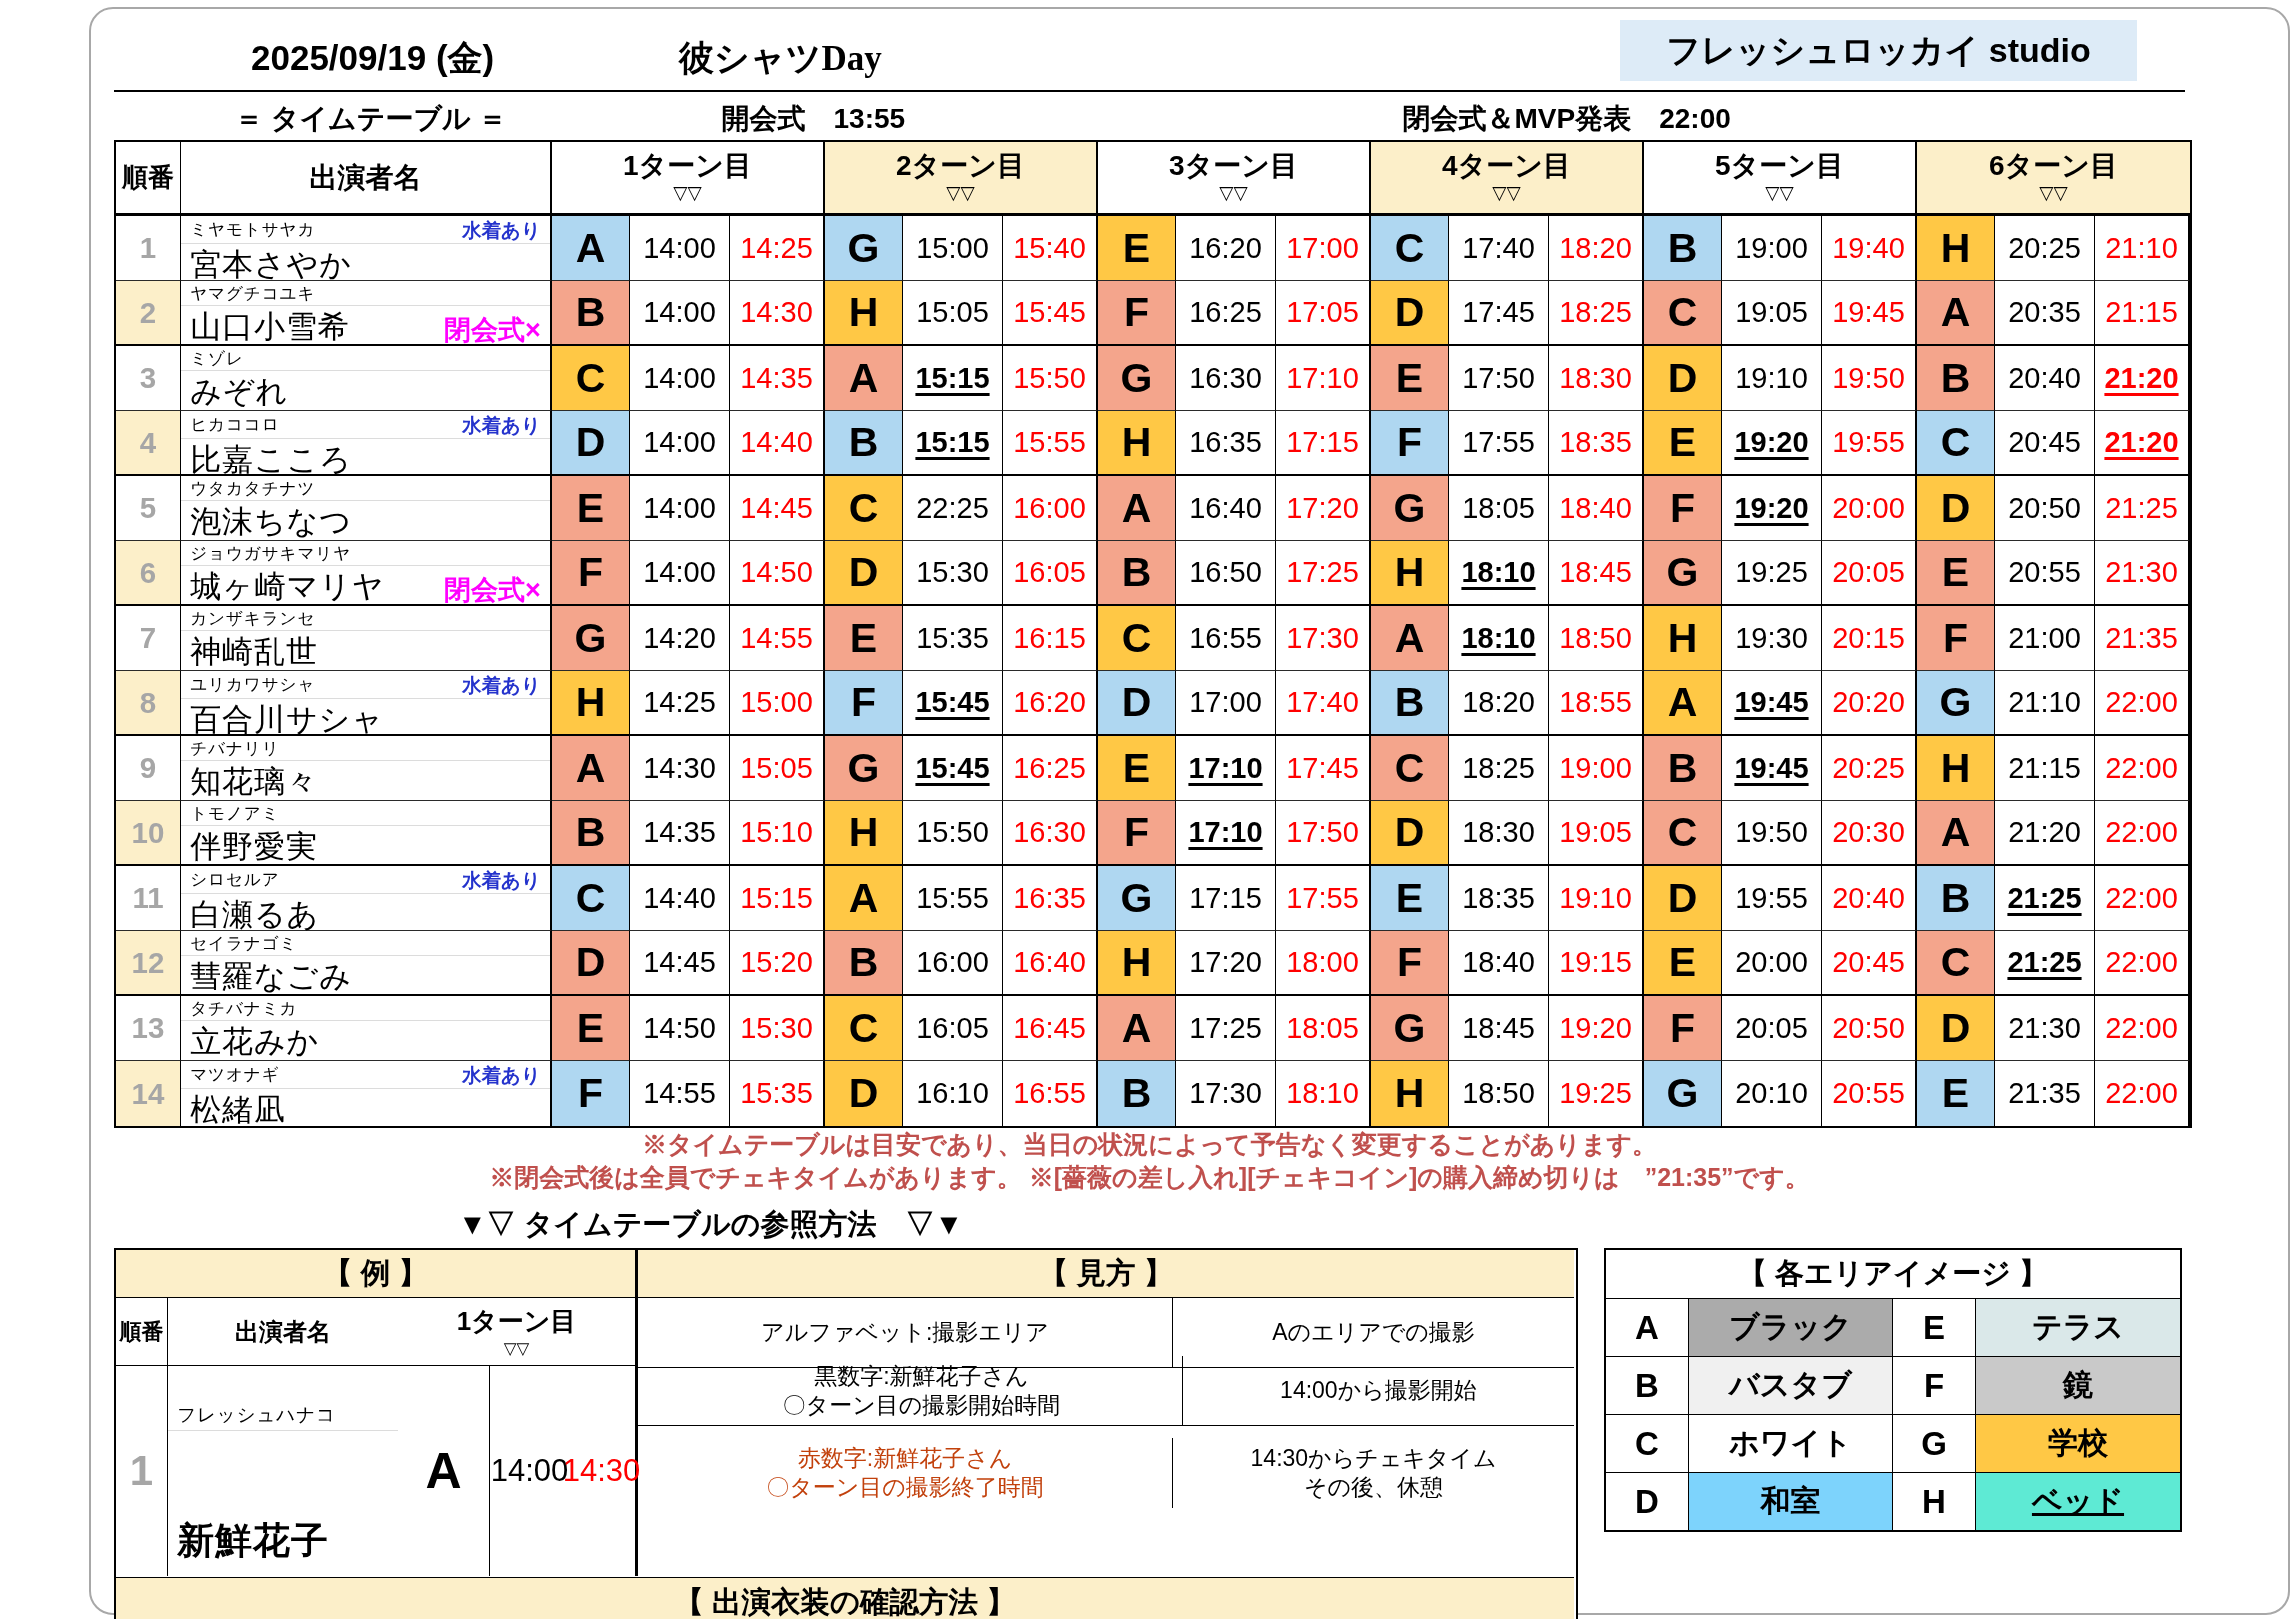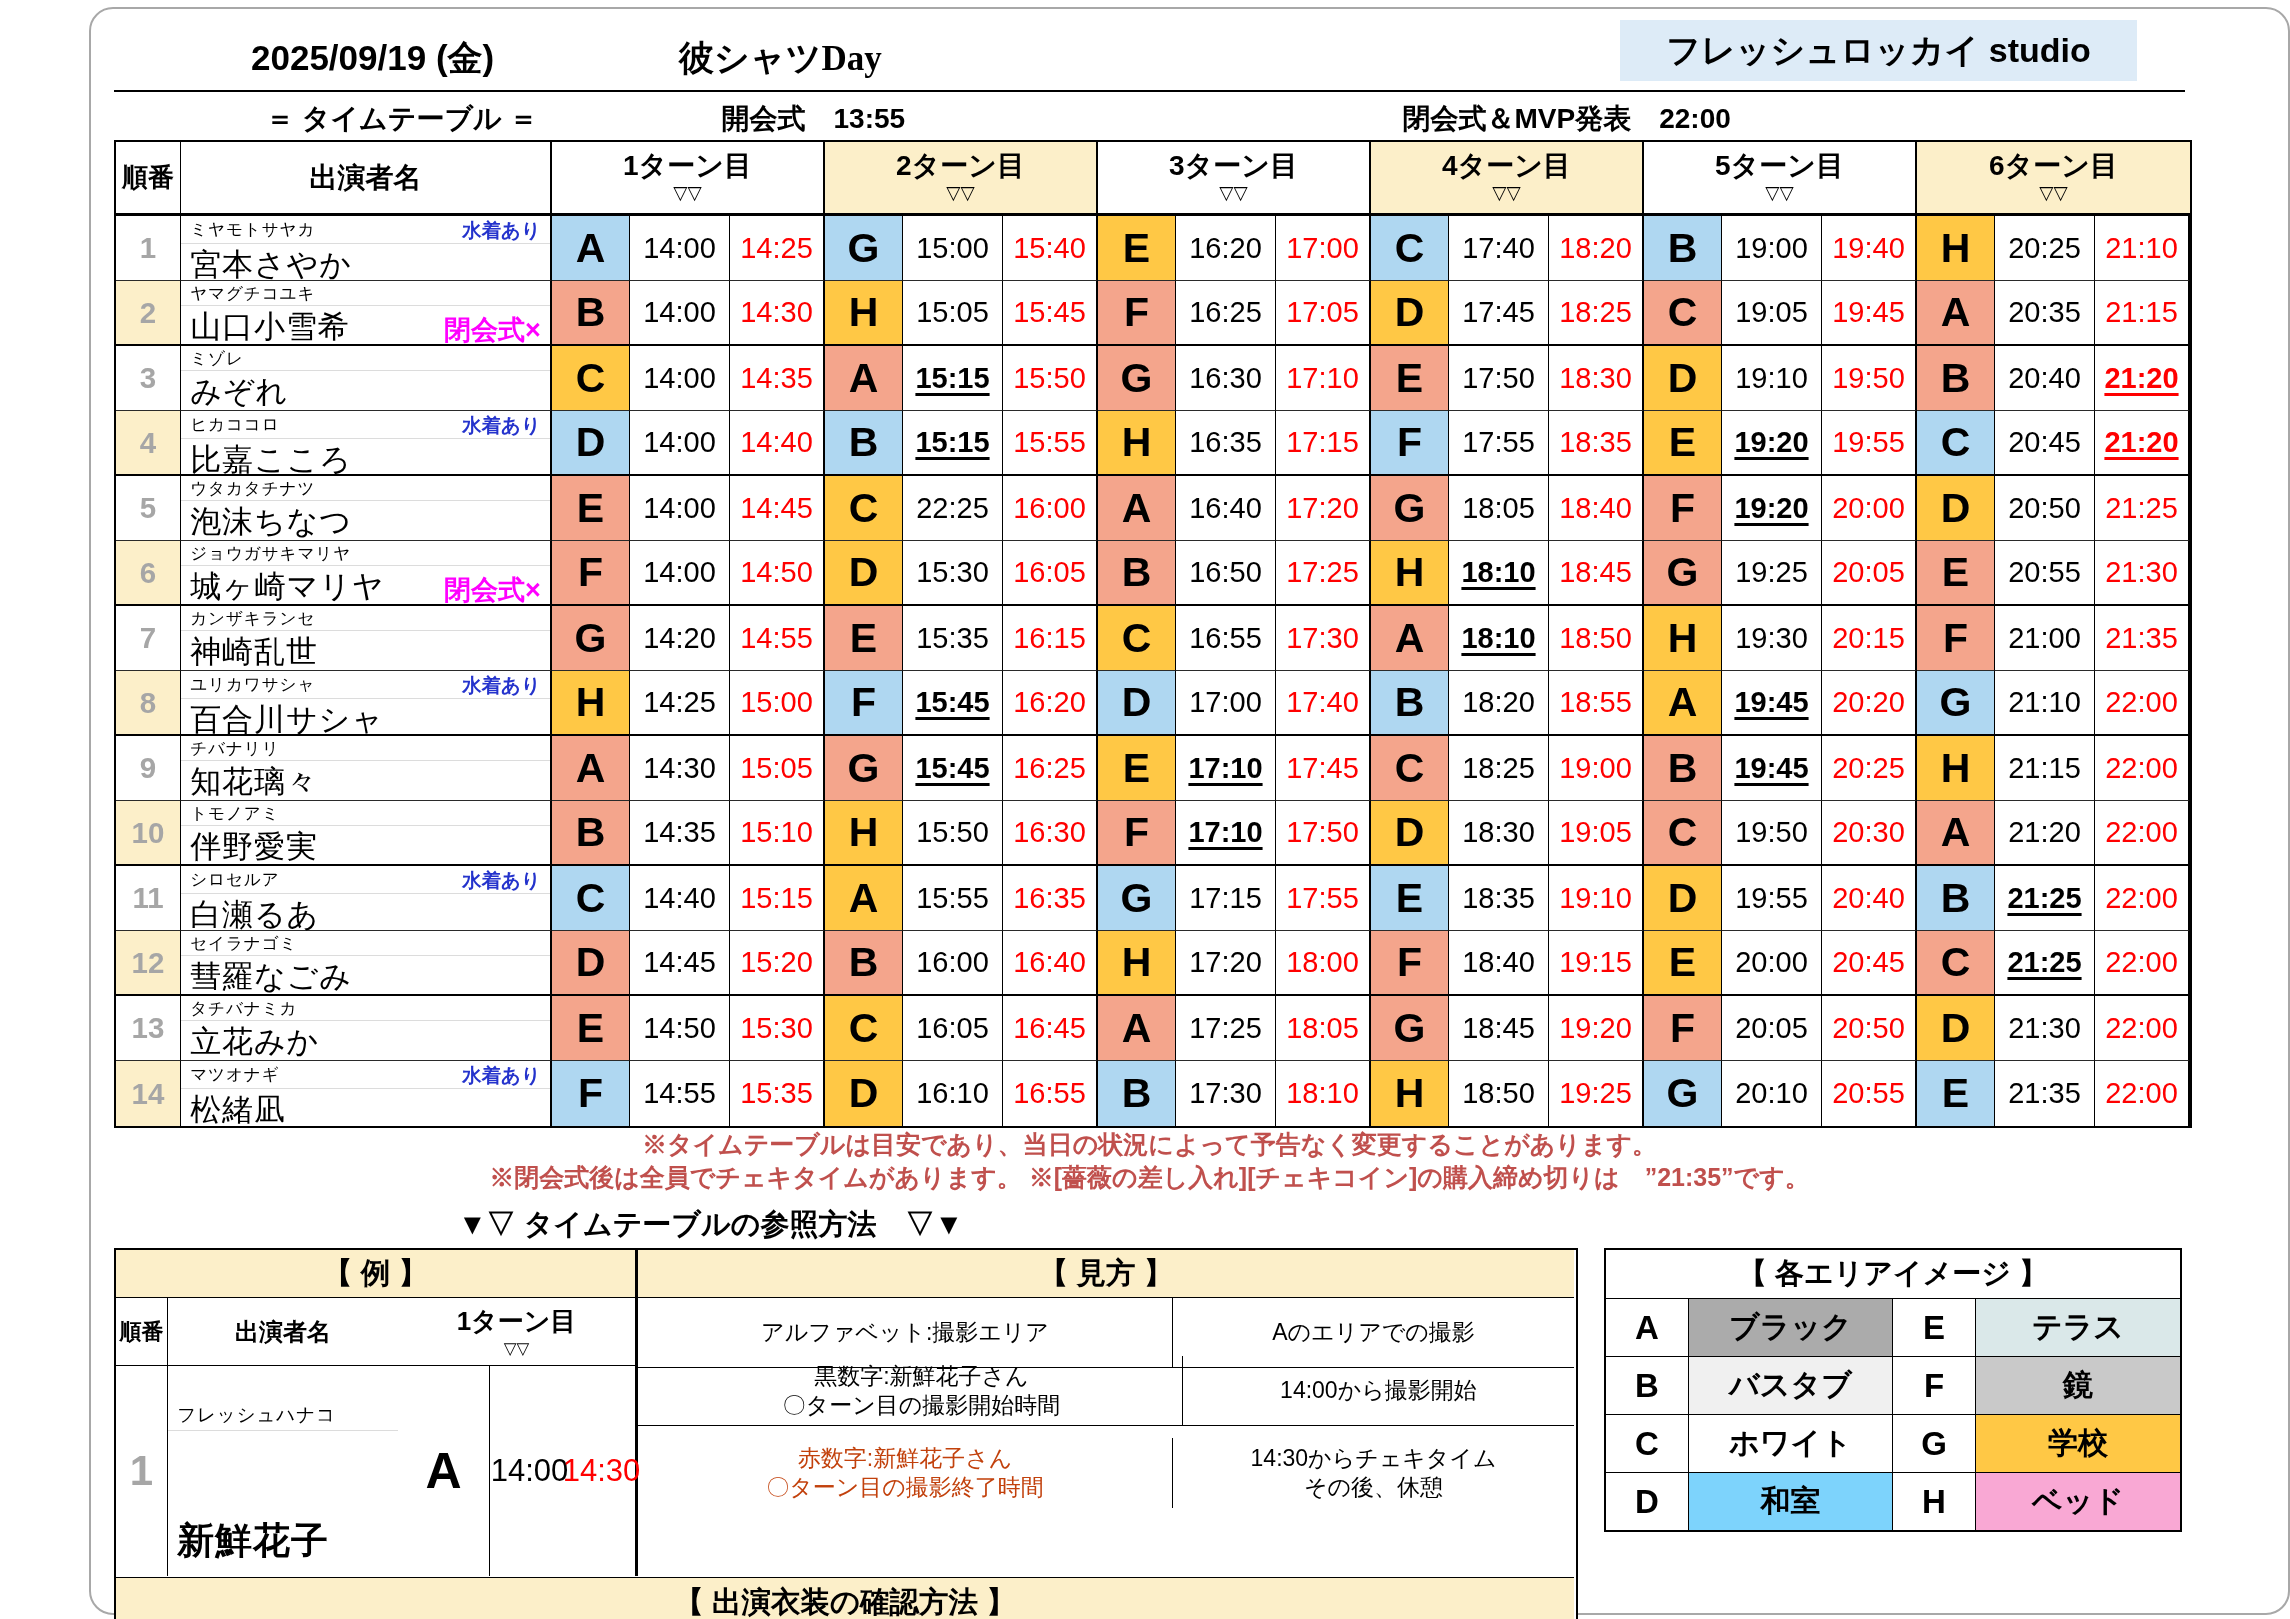--- a/index.html
+++ b/index.html
@@ -13,21 +13,21 @@
           border-bottom:2.8px solid #000;}
   .date{position:absolute;left:137px;top:13px;font-size:35px;font-weight:bold;}
   .event{position:absolute;left:565px;top:13px;font-size:35px;font-weight:bold;font-family:Liberation Serif, serif;}
   .studio{position:absolute;left:1506px;top:-1.8px;width:517px;height:61px;
           background:#DDEBF7;display:flex;align-items:center;justify-content:center;
           font-size:34px;font-weight:bold;}
 
   
   .subhdr{position:absolute;left:114px;top:100px;width:2071px;height:41px;font-size:28px;font-weight:bold;}
   .sh-item{position:absolute;top:0;}
-  .sh-tt{left:152px;}
+  .sh-tt{left:121px;}
   .sh-open{left:602px;border-bottom:2.8px solid #000;padding:0 5.5px 3.7px 5.5px;}
   .sh-close{left:1283px;border-bottom:2.8px solid #000;padding:0 5.5px 3.7px 5.5px;}
 
   
   .ttable{position:absolute;left:114px;top:140px;border:2.8px solid #000;background:#fff;
           display:grid;grid-template-columns:65px 371px repeat(6,78px 100px 95px);
           grid-template-rows:74px repeat(14,65px);}
   .ttable>div{box-sizing:border-box;}
   .hc{border-bottom:3.7px solid #000;border-right:0.9px solid #000;background:#fff;
       display:flex;flex-direction:column;align-items:center;justify-content:center;}
@@ -618,17 +618,17 @@
       <div class="trow">
         <div class="ar-key">C</div>
         <div class="ar-lab first" style="background: rgb(255, 255, 255);">ホワイト</div>
         <div class="ar-key">G</div>
         <div class="ar-lab" style="background: rgb(255, 200, 69);">学校</div>
       </div>
       <div class="trow">
         <div class="ar-key">D</div>
         <div class="ar-lab first" style="background: #7dd3fc;">和室</div>
         <div class="ar-key">H</div>
-        <div class="ar-lab" style="background: #f9a8d4;">ベッド</div>
+        <div class="ar-lab" style="background: #5eead4; text-decoration: underline;">ベッド</div>
       </div>
     </div>
 </div>
 
 
 </body></html>

